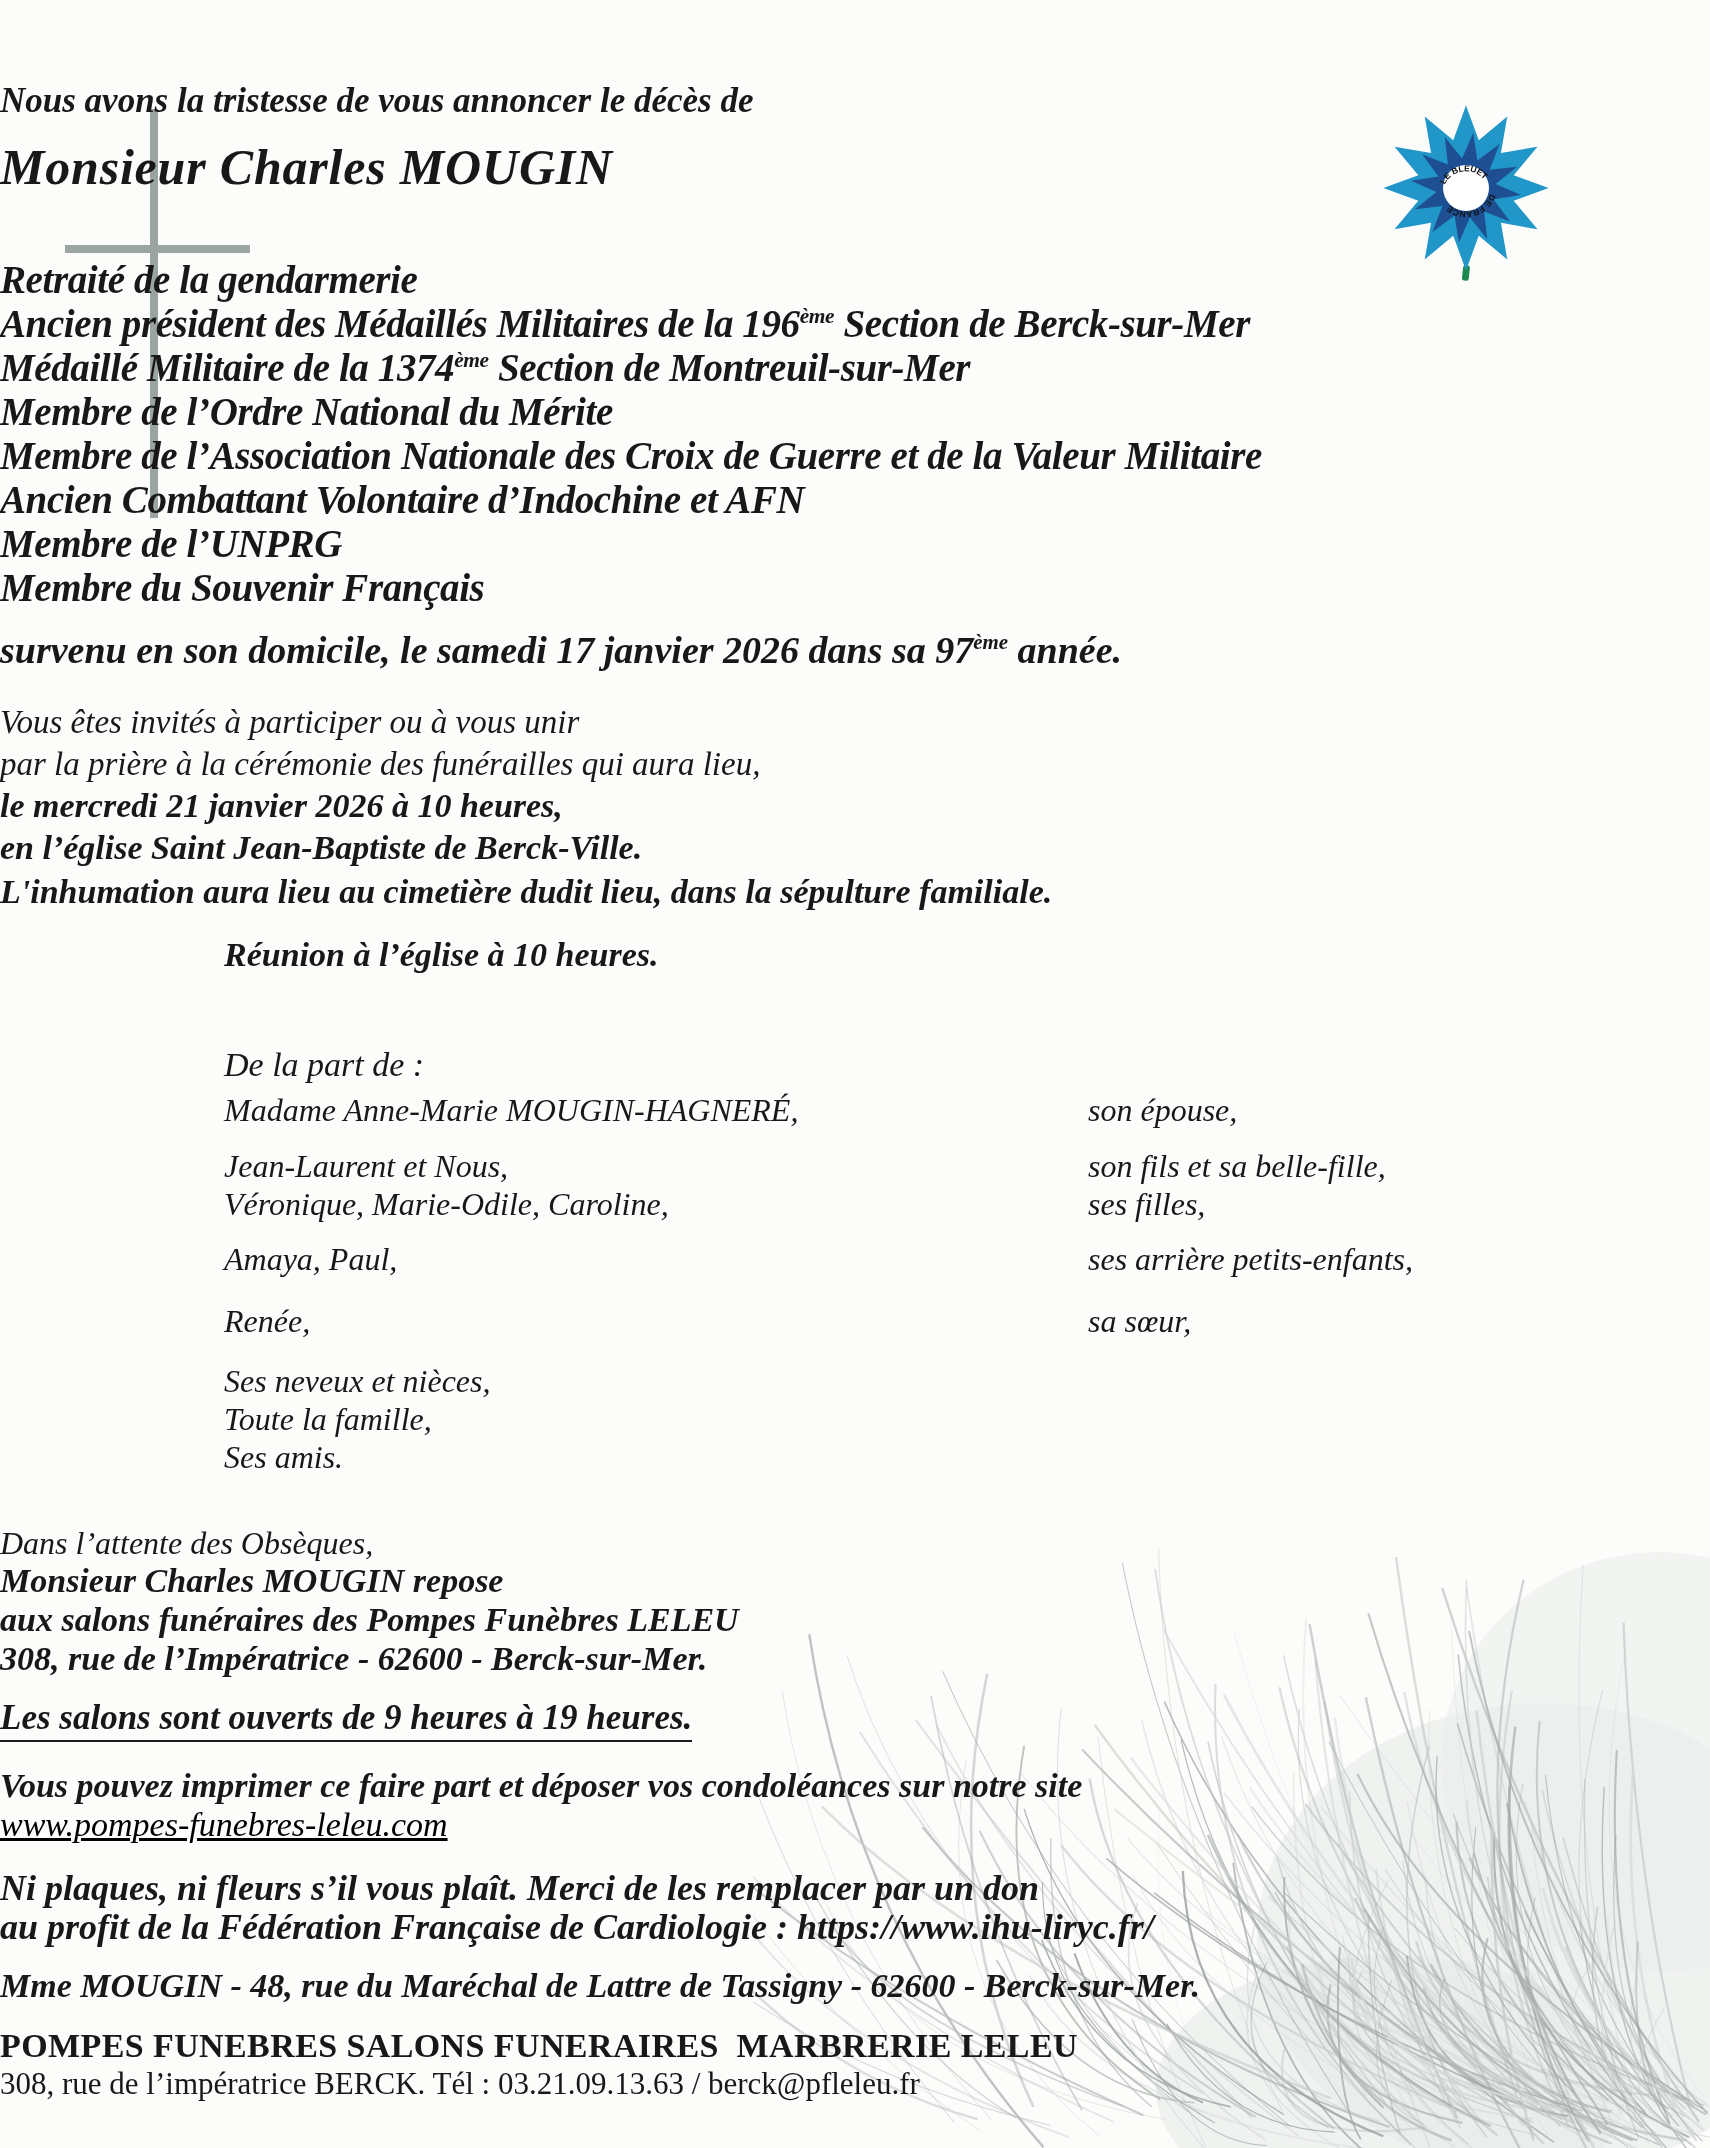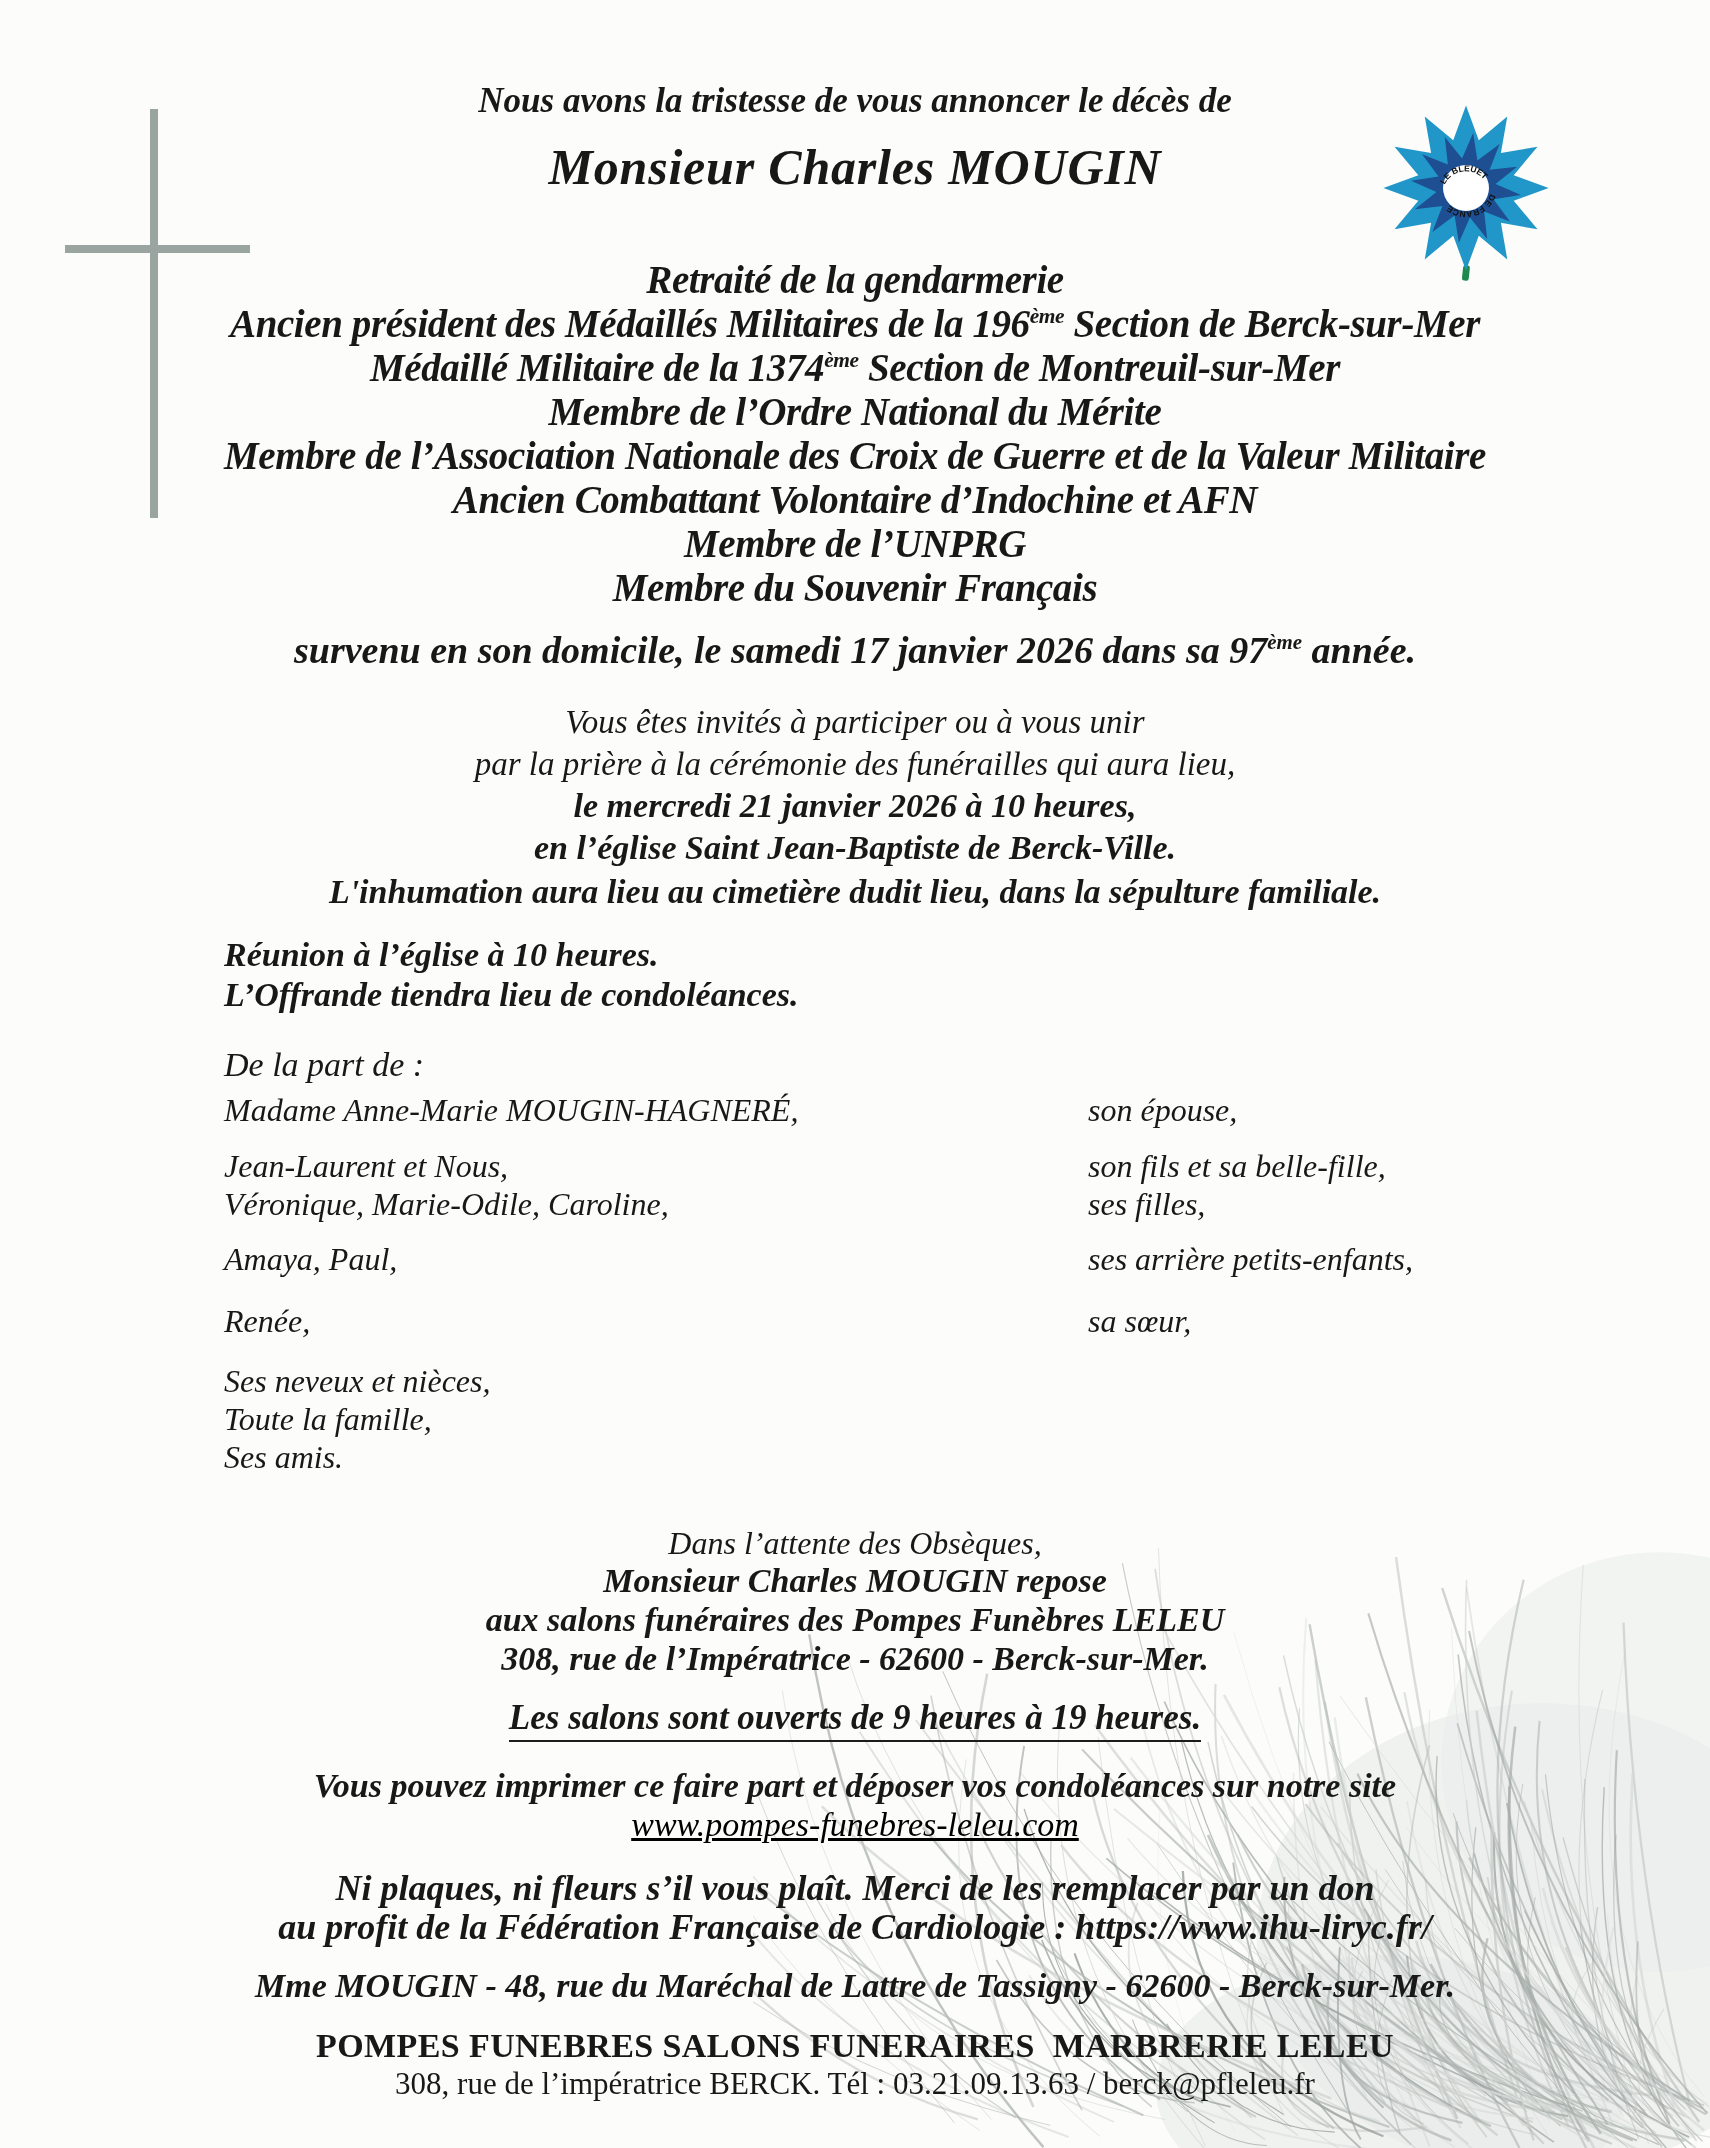--- a/index.html
+++ b/index.html
@@ -8,21 +8,21 @@
     position:relative;
     width:1710px;height:2148px;
     margin:0 auto;
     background:#fcfcfa;
     overflow:hidden;
     font-family:"Liberation Serif","DejaVu Serif",serif;
     font-style:italic;
     color:#181818;
   }
   
-  .c{position:absolute;left:0;right:0;text-align:center;z-index:2;}
+  .c{position:absolute;left:0;right:0;text-align:left;z-index:2;}
   .l{position:absolute;left:224px;z-index:2;}
   .b{font-weight:bold;}
   .up{font-style:normal;}
   .sup{font-size:0.55em;vertical-align:super;line-height:0;}
 
   
   .intro       {top:81px;  font-size:35px;}
   .name        {top:138px; font-size:50px; letter-spacing:0.8px;}
   .honors      {top:258px; font-size:39px; line-height:44px; letter-spacing:-0.4px;}
   .death       {top:628px; font-size:38px;}
@@ -290,21 +290,20 @@
     <div>Vous êtes invités à participer ou à vous unir</div>
     <div>par la prière à la cérémonie des funérailles qui aura lieu,</div>
     <div class="b big">le mercredi 21 janvier 2026 à 10 heures,</div>
     <div class="b big">en l’église Saint Jean-Baptiste de Berck-Ville.</div>
   </div>
 
   <div class="c b inhum">L'inhumation aura lieu au cimetière dudit lieu, dans la sépulture familiale.</div>
 
   <div class="l b reunion">
     <div>Réunion à l’église à 10 heures.</div>
-    <div>L’Offrande tiendra lieu de condoléances.</div>
   </div>
 
   <div class="l part">De la part de :</div>
 
   <div class="l family">
     <div class="row"><span>Madame Anne-Marie MOUGIN-HAGNERÉ,</span><span class="rel">son épouse,</span></div>
     <div class="row g1"><span>Jean-Laurent et Nous,</span><span class="rel">son fils et sa belle-fille,</span></div>
     <div class="row"><span>Véronique, Marie-Odile, Caroline,</span><span class="rel">ses filles,</span></div>
     <div class="row g1"><span>Amaya, Paul,</span><span class="rel">ses arrière petits-enfants,</span></div>
     <div class="row g3"><span>Renée,</span><span class="rel">sa sœur,</span></div>

